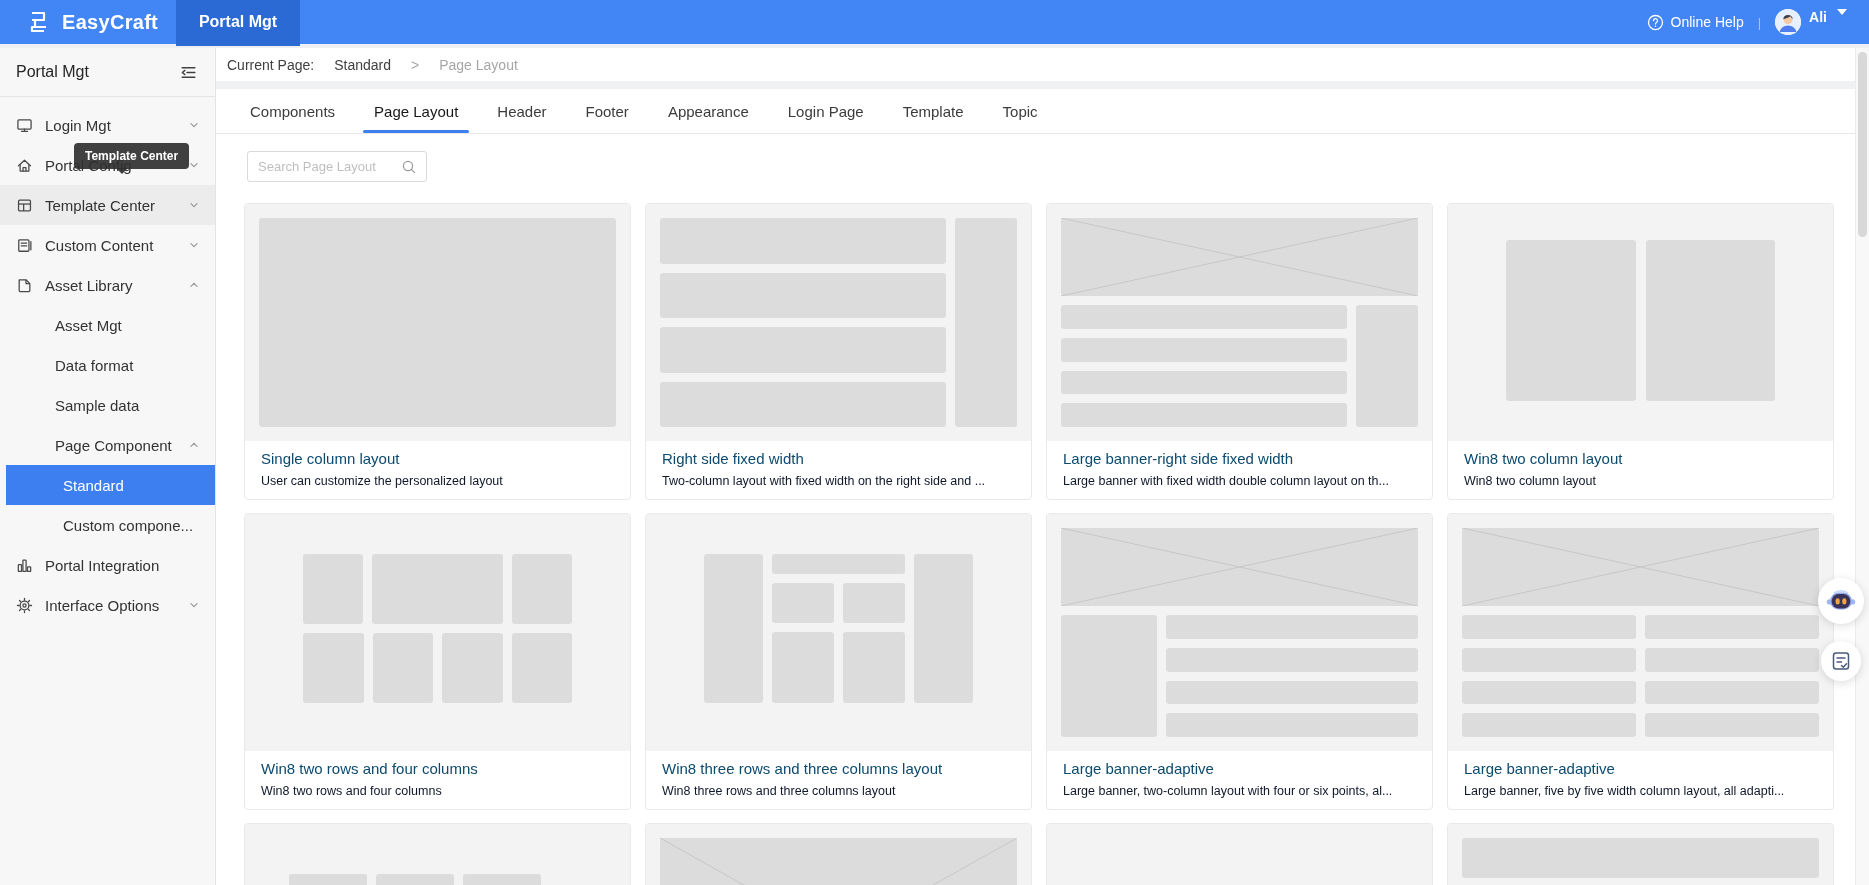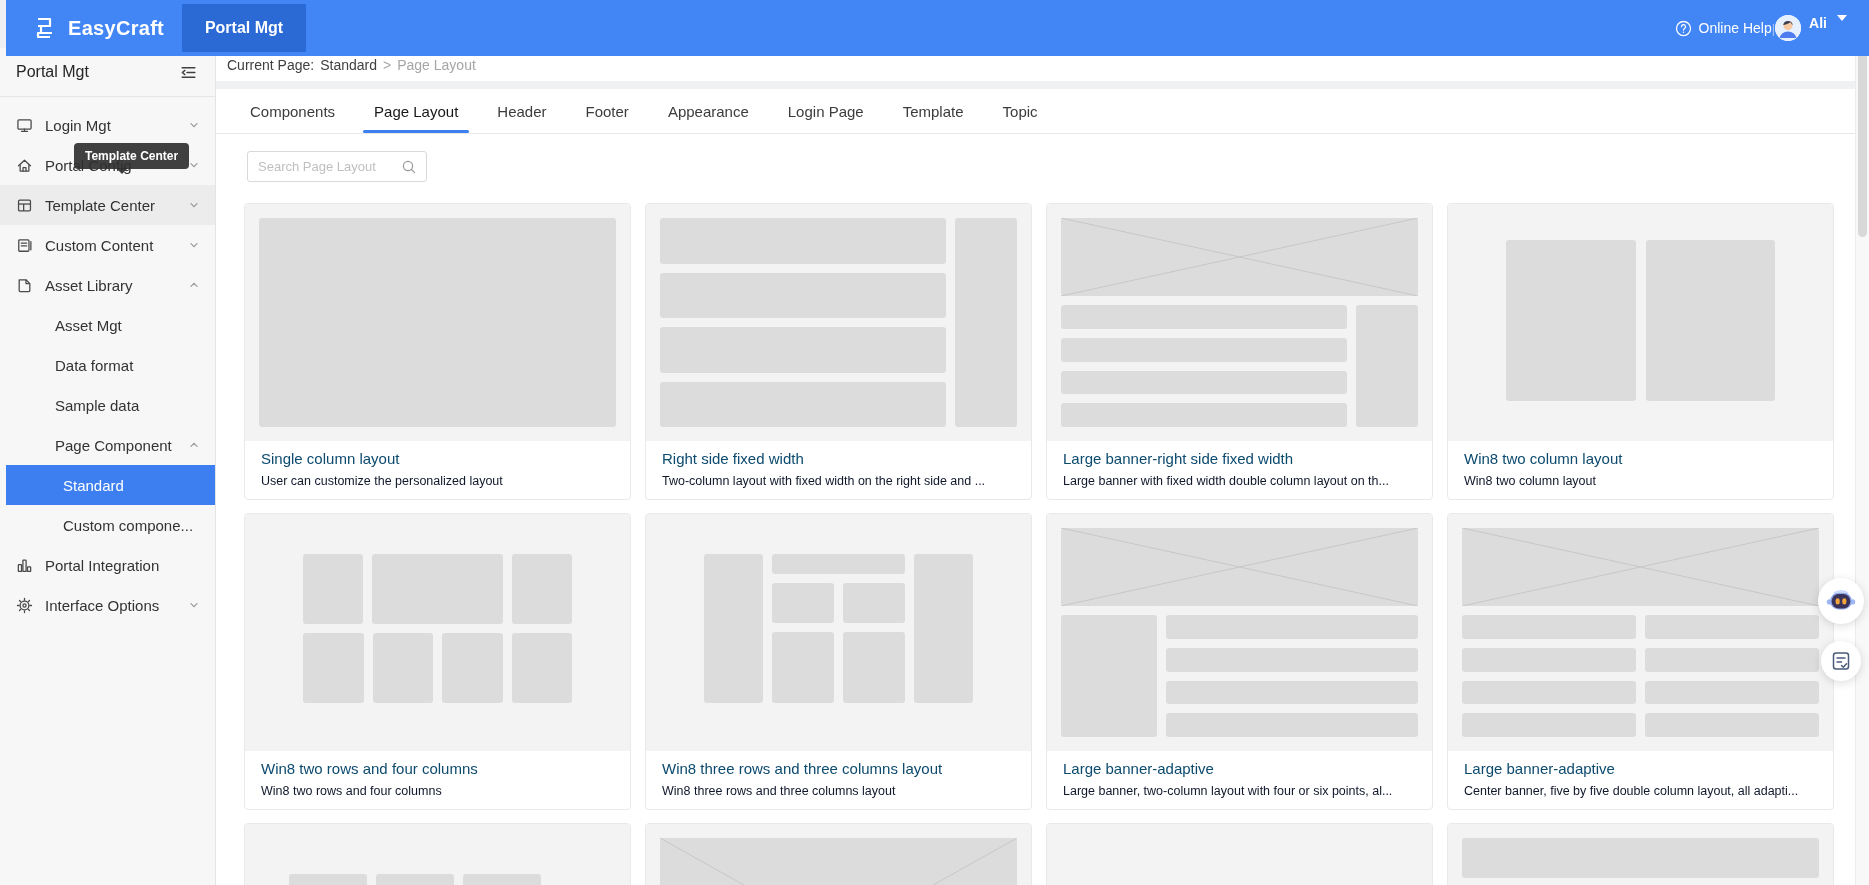--- a/index.html
+++ b/index.html
@@ -1,27 +1,27 @@
 <!DOCTYPE html>
 <html><head>
 <meta charset="utf-8">
 <style>
   * { margin:0; padding:0; box-sizing:border-box; }
   html,body { width:1869px; height:885px; overflow:hidden;
     font-family:"Liberation Sans", sans-serif; background:#eef0f3; }
   .app { position:relative; width:1869px; height:885px; }
 
   
-  .topbar { position:absolute; top:0; left:6px; right:0; height:56px;
+  .topbar { position:absolute; top:0; left:0; right:0; height:44px;
     background:#4285f4; display:flex; align-items:center; color:#fff; z-index:50; }
   .brand { display:flex; align-items:center; gap:10px; padding-left:26px; width:176px; }
   .brand-name { font-size:20px; font-weight:bold; letter-spacing:.3px; }
   .top-tab { height:48px; width:124px; display:flex; align-items:center; justify-content:center;
     background:#2b6ad4; font-size:16px; font-weight:600; cursor:pointer; }
-  .top-right { margin-left:auto; display:flex; align-items:center; padding-right:22px; font-size:14px; }
+  .top-right { margin-left:auto; display:flex; align-items:center; gap:14px; padding-right:22px; font-size:14px; }
   .help-wrap { display:flex; align-items:center; gap:7px; cursor:pointer; }
   .tb-divider { color:rgba(255,255,255,.5); font-size:13px; }
   .user-wrap { display:flex; align-items:flex-start; gap:8px; cursor:pointer; font-weight:bold; }
   .avatar { width:26px; height:26px; border-radius:50%; background:#fff; overflow:hidden; display:block; }
   .caret { width:0; height:0; border-left:5px solid transparent; border-right:5px solid transparent;
     border-top:6px solid #fff; margin-left:2px; }
 
   
   .sidebar { position:absolute; top:48px; left:0; width:216px; bottom:0;
     background:#f7f7f7; border-right:1px solid #e4e4e4; z-index:20; }
@@ -41,21 +41,21 @@
   .mi.selected { background:#3d7ff0; color:#fff; margin-left:6px; padding-left:57px; }
   .tooltip { position:absolute; top:95px; left:74px; background:rgba(48,48,48,.92); color:#fff;
     font-size:12px; font-weight:bold; padding:6px 11px; border-radius:4px; z-index:30; white-space:nowrap; }
   .tooltip::after { content:""; position:absolute; left:42px; bottom:-5px;
     border-left:6px solid transparent; border-right:6px solid transparent;
     border-top:6px solid rgba(48,48,48,.92); }
 
   
   .main { position:absolute; top:48px; left:216px; right:0; bottom:0; background:#f0f1f3; }
   .breadcrumb { height:33px; background:#fff; display:flex; align-items:center;
-    padding-left:11px; font-size:14px; gap:6px; }
+    padding-left:11px; font-size:14px; gap:20px; }
   .bc-label, .bc-current { color:#404040; }
   .bc-sep, .bc-page { color:#a6a6a6; }
   .panel { position:absolute; top:41px; left:0; right:14px; bottom:0; background:#fff; overflow:hidden; }
 
   .tabs { height:45px; display:flex; align-items:stretch; padding-left:31px;
     border-bottom:1px solid #e8e8e8; }
   .tab { display:flex; align-items:center; margin-right:33px; font-size:15px; color:#3c3c3c;
     cursor:pointer; position:relative; padding:0 3px; }
   .tab.active { color:#171717; }
   .tab.active::after { content:""; position:absolute; left:-8px; right:-8px; bottom:0;
@@ -491,21 +491,21 @@
                   <div class="wbox"></div>
                   <div class="wbox"></div>
                   <div class="wbox"></div>
                   <div class="wbox"></div>
                   <div class="wbox"></div>
                 </div>
             </div>
           </div>
           <div class="cfoot">
             <div class="ctitle">Large banner-adaptive</div>
-            <div class="cdesc">Center banner, five by five double column layout, all adapti...</div>
+            <div class="cdesc">Large banner, five by five width column layout, all adapti...</div>
           </div>
         </div>
 
         <div class="card">
           <div class="thumb lay-p9">
             <div class="row3p">
                 <div class="wbox"></div>
                 <div class="wbox"></div>
                 <div class="wbox"></div>
               </div>

